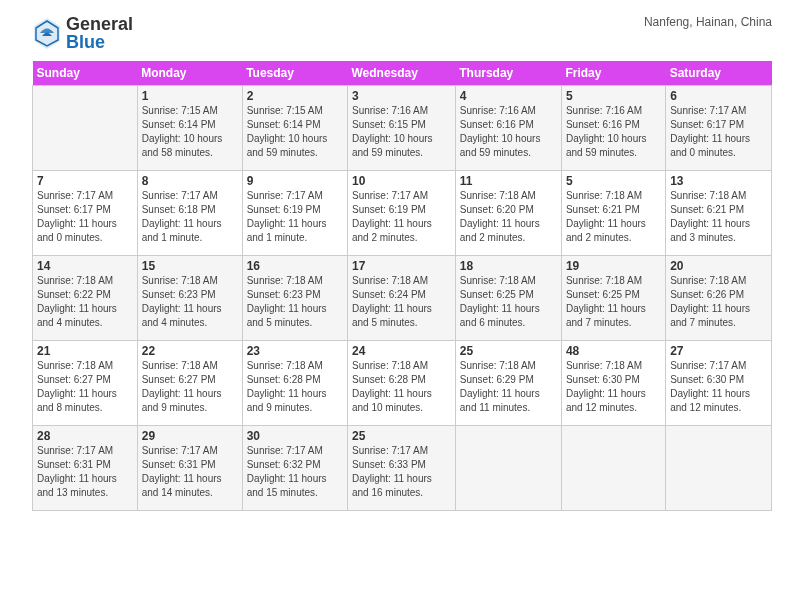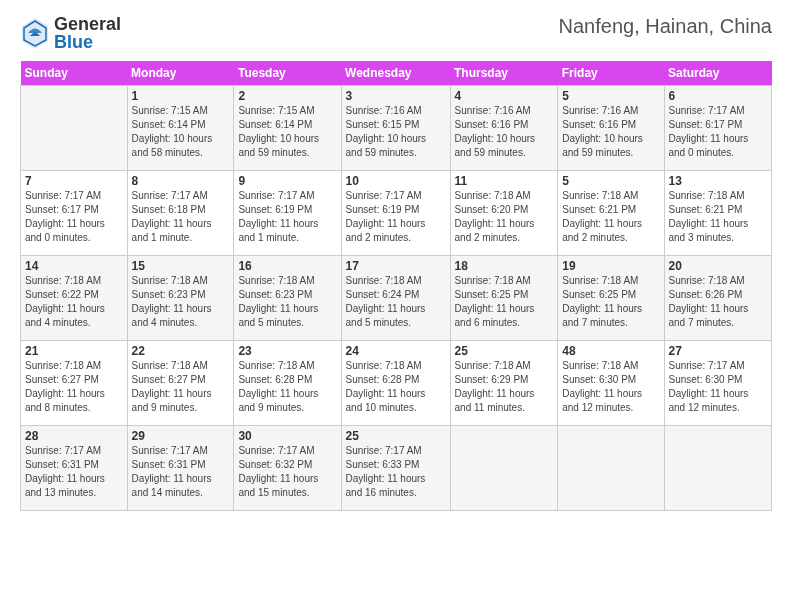--- a/index.html
+++ b/index.html
@@ -5,21 +5,21 @@
     * { box-sizing: border-box; margin: 0; padding: 0; }
     body {
       font-family: Arial, sans-serif;
       background: #fff;
       width: 792px;
       height: 612px;
       overflow: hidden;
     }
     .container {
       width: 792px;
-      padding: 15px 20px 10px 20px;
+      padding: 15px 20px 10px 32px;
     }
     .header {
       display: flex;
       justify-content: space-between;
       align-items: flex-start;
       margin-bottom: 10px;
     }
     .logo {
       display: flex;
       align-items: center;
@@ -40,21 +40,21 @@
     }
     .title-section {
       text-align: right;
     }
     .month-title {
       font-size: 36px;
       font-weight: bold;
       color: #333;
     }
     .location {
-      font-size: 20px;
+      font-size: 12px;
       color: #555;
     }
     table {
       width: 100%;
       border-collapse: collapse;
       font-size: 11px;
     }
     thead tr th {
       background-color: #d946ef;
       color: white;

